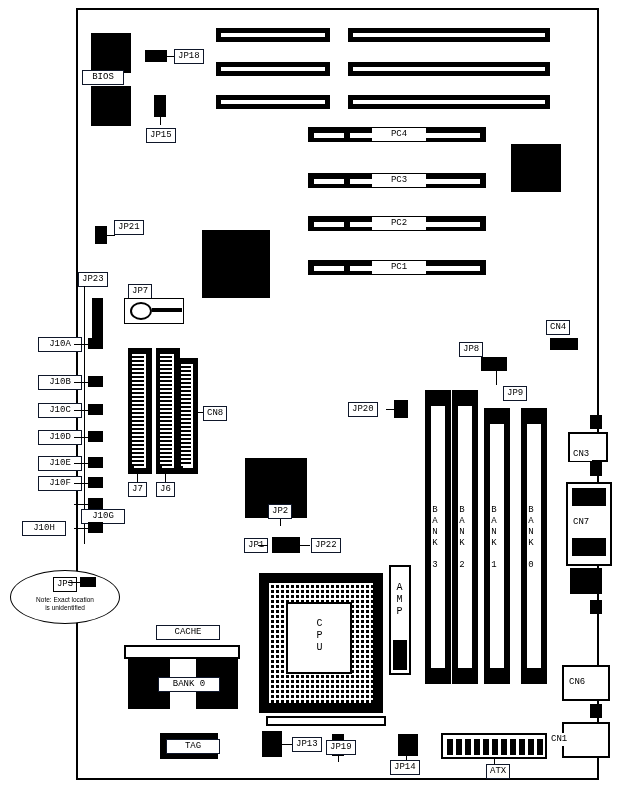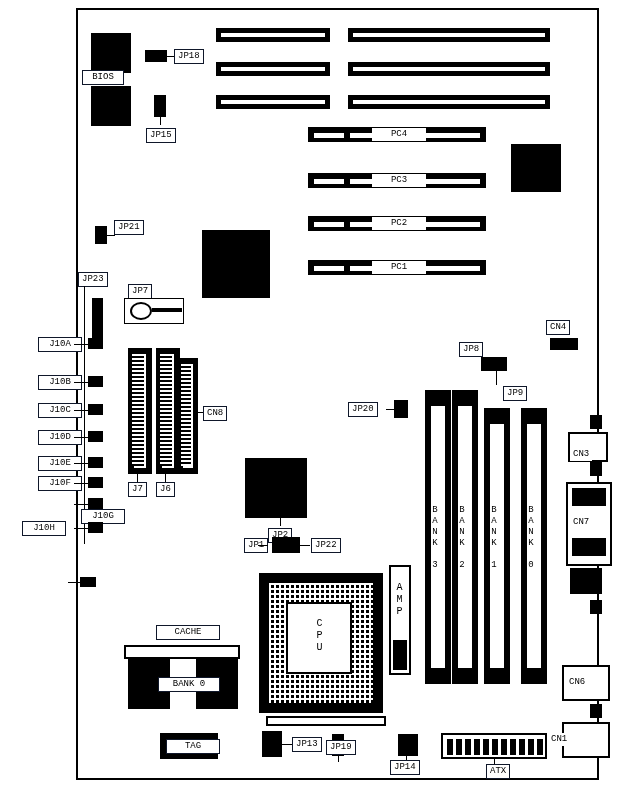--- a/index.html
+++ b/index.html
@@ -129,20 +129,25 @@
   <div class="line" style="left:74px;top:483px;width:14px;height:1px;"></div>
 
   <div class="lbl" style="left:38px;top:509px;width:36px;margin-left:43px;">J10G</div>
   <div class="pinrow" style="left:88px;top:498px;width:15px;height:11px;"></div>
   <div class="line" style="left:74px;top:504px;width:14px;height:1px;"></div>
 
   <div class="lbl" style="left:22px;top:521px;width:36px;">J10H</div>
   <div class="pinrow" style="left:88px;top:522px;width:15px;height:11px;"></div>
   <div class="line" style="left:74px;top:528px;width:14px;height:1px;"></div>
 
+  <div class="ellipse" style="left:10px;top:570px;width:108px;height:52px;">
+    <div style="margin-top:6px;font-family:'Liberation Mono',monospace;font-size:9px;border:1px solid #000;display:inline-block;padding:1px 3px;">JP3</div>
+    <div style="margin-top:4px;">Note: Exact location</div>
+    <div>is unidentified</div>
+  </div>
   <div class="line" style="left:68px;top:582px;width:12px;height:1px;"></div>
   <div class="pinrow" style="left:80px;top:577px;width:16px;height:10px;"></div>
 
   <div class="simmwrap" style="left:128px;top:348px;width:20px;height:122px;">
     <div class="win" style="left:4px;top:4px;width:12px;height:114px;"></div>
   </div>
   <div class="simmwrap" style="left:156px;top:348px;width:20px;height:122px;">
     <div class="win" style="left:4px;top:4px;width:12px;height:114px;"></div>
   </div>
   <div class="simmwrap" style="left:178px;top:358px;width:16px;height:112px;">
@@ -187,21 +192,21 @@
     <div class="win" style="left:4px;top:14px;width:14px;height:244px;"></div>
   </div>
   <div class="vtext" style="left:489px;top:505px;">BANK 1</div>
 
   <div class="simmwrap" style="left:521px;top:408px;width:22px;height:272px;">
     <div class="win" style="left:4px;top:14px;width:14px;height:244px;"></div>
   </div>
   <div class="vtext" style="left:526px;top:505px;">BANK 0</div>
 
   <div class="line" style="left:280px;top:518px;width:1px;height:8px;"></div>
-  <div class="lbl" style="left:268px;top:528px;">JP2</div>
+  <div class="lbl" style="left:268px;top:504px;">JP2</div>
 
   <div class="lbl" style="left:228px;top:538px;margin-left:16px;">JP1</div>
   <div class="line" style="left:258px;top:545px;width:10px;height:1px;"></div>
   <div class="pinrow" style="left:272px;top:537px;width:28px;height:16px;"></div>
   <div class="line" style="left:300px;top:545px;width:10px;height:1px;"></div>
   <div class="lbl" style="left:311px;top:538px;">JP22</div>
 
   <div class="abs" style="left:259px;top:573px;width:124px;height:140px;background:#000;">
     <div class="abs" style="left:10px;top:10px;width:104px;height:120px;background:
         repeating-linear-gradient(to right,#fff 0 2px,#000 2px 5px),

